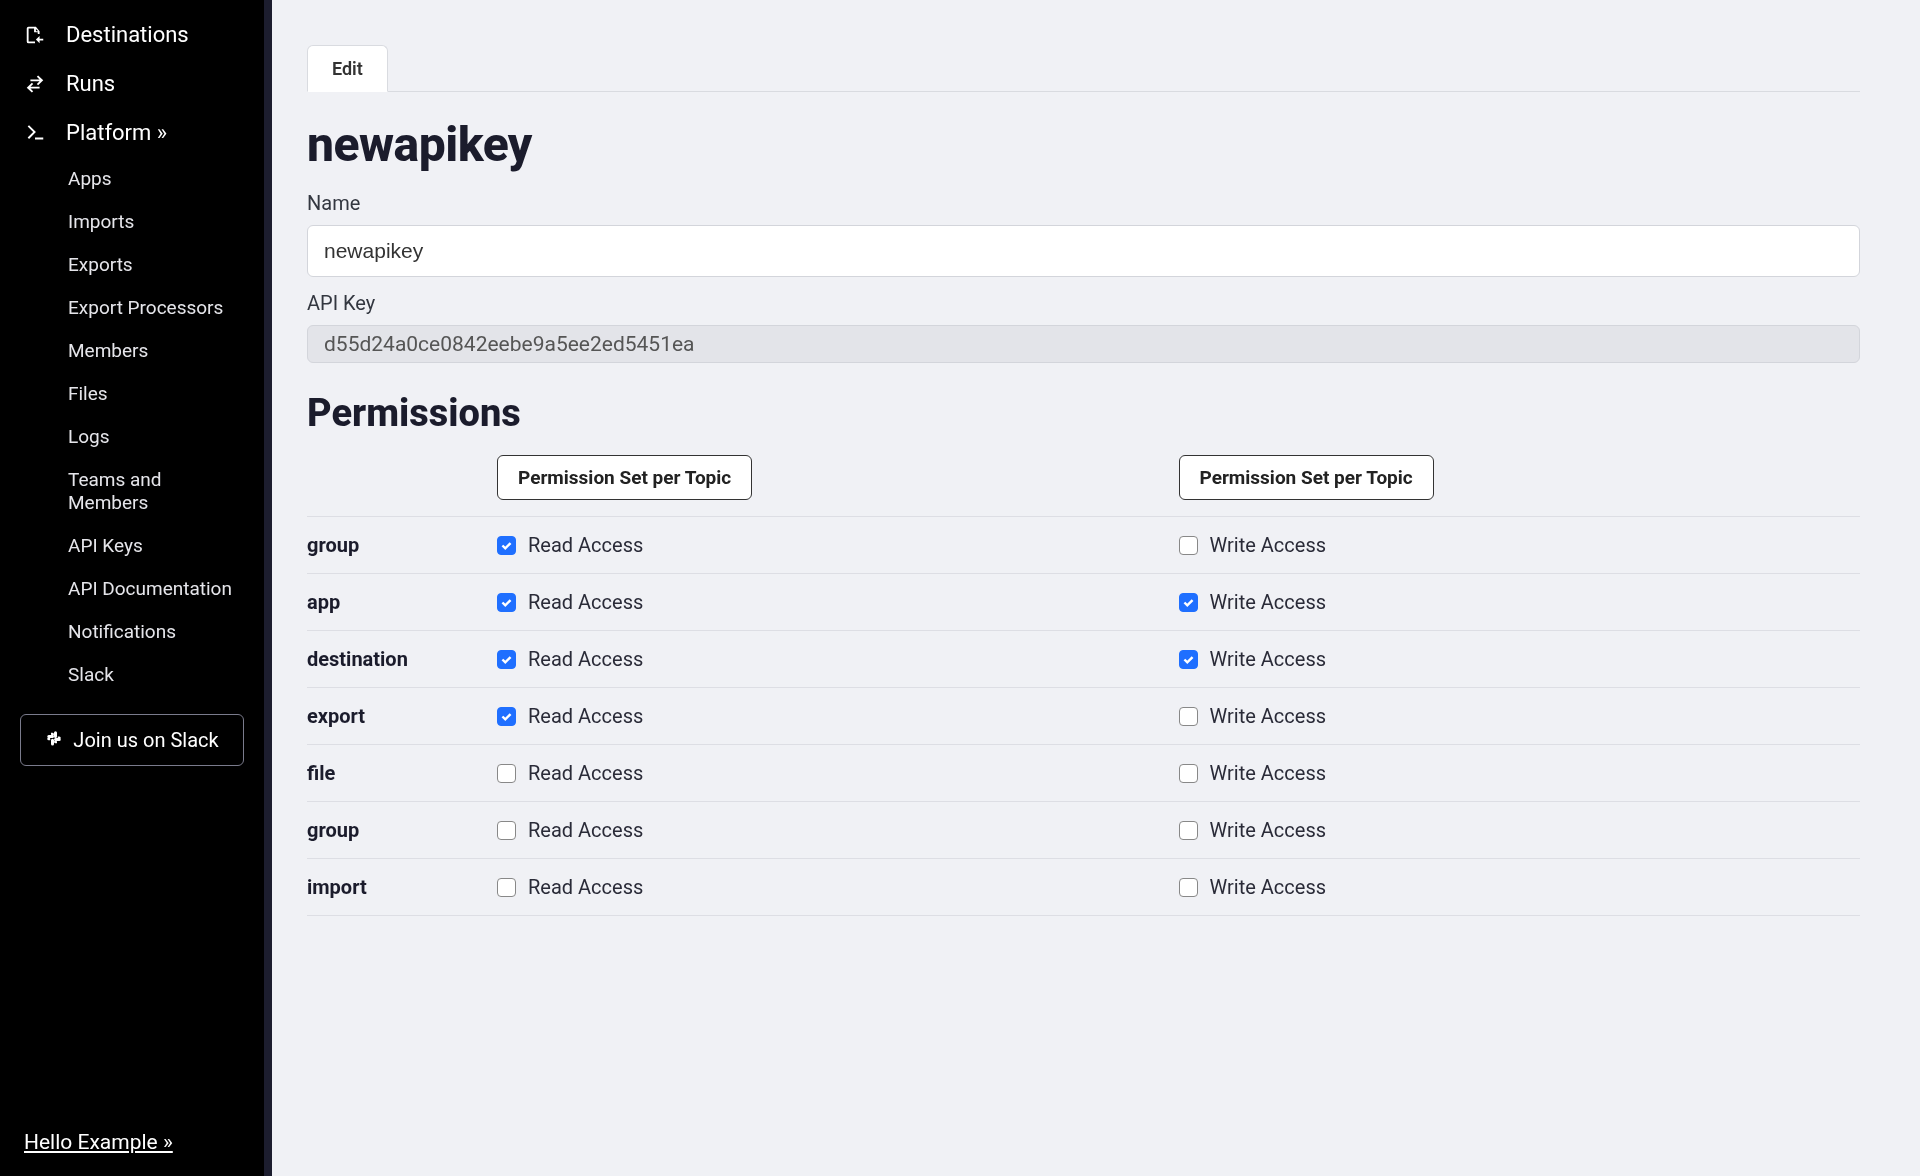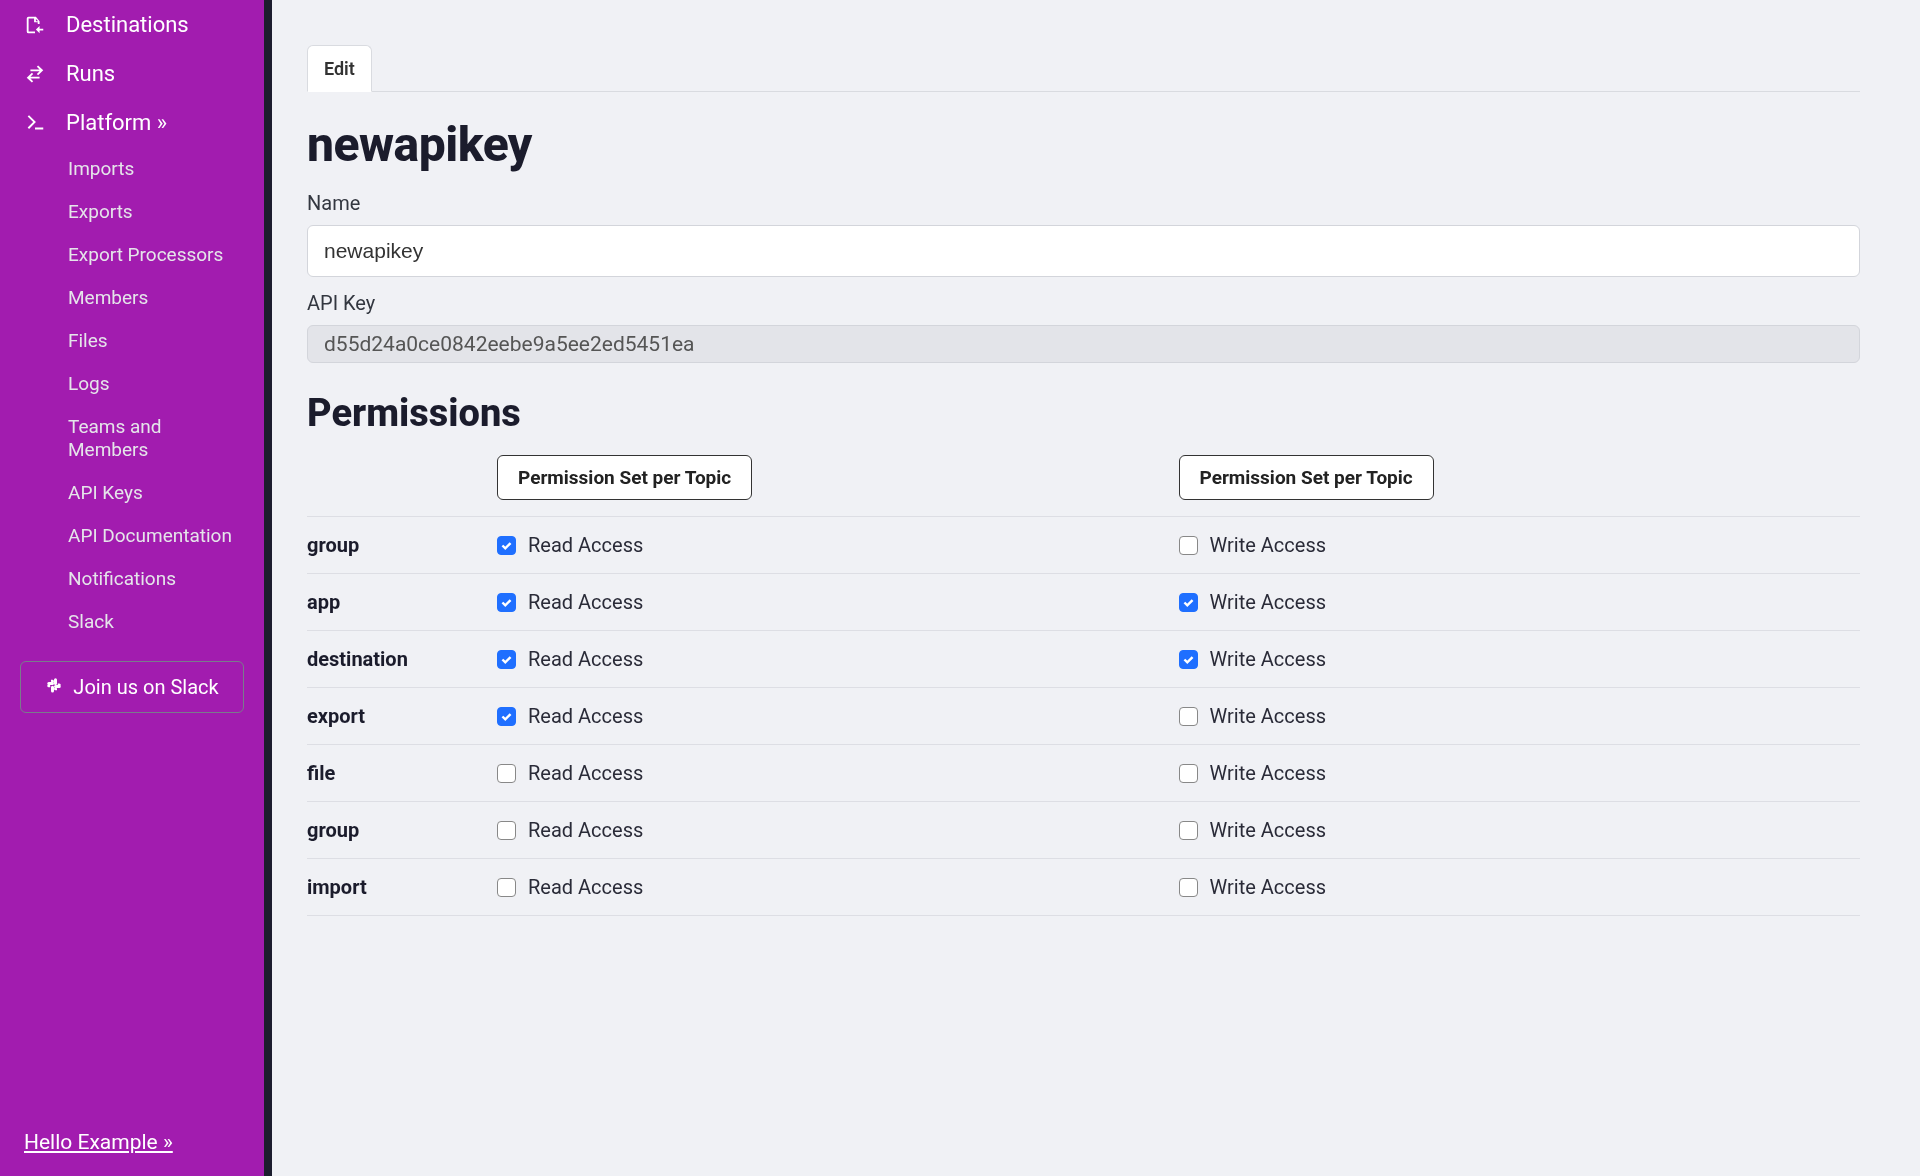--- a/index.html
+++ b/index.html
@@ -1,24 +1,25 @@
 <!DOCTYPE html>
 <html><head>
 <meta charset="utf-8">
 <style>
 * { box-sizing: border-box; margin: 0; padding: 0; }
 html, body { height: 100%; font-family: -apple-system, BlinkMacSystemFont, "Segoe UI", Roboto, Helvetica, Arial, sans-serif; }
 body { display: flex; background: #1a1a2e; overflow: hidden; }
 
 .sidebar {
   width: 272px;
-  background: #a21caf;
+  background: #000000;
   color: #fff;
   display: flex;
   flex-direction: column;
+  padding-top: 10px;
   border-right: 8px solid #1c1d2e;
   position: relative;
 }
 .sidebar-scroll { flex: 1; overflow-y: auto; }
 .sidebar-scroll::-webkit-scrollbar { width: 8px; }
 .sidebar-scroll::-webkit-scrollbar-track { background: #1c1d2e; }
 .sidebar-scroll::-webkit-scrollbar-thumb { background: #3a3b4f; border-radius: 4px; }
 
 .nav-main-item {
   display: flex;
@@ -81,21 +82,21 @@
 .tabs-row {
   border-bottom: 1px solid #d9dbe0;
   margin-top: 40px;
   display: flex;
 }
 .tab {
   background: #fff;
   border: 1px solid #d9dbe0;
   border-bottom: 1px solid #fff;
   border-radius: 6px 6px 0 0;
-  padding: 12px 16px;
+  padding: 12px 24px;
   font-size: 18px;
   font-weight: 600;
   color: #333;
   margin-bottom: -1px;
   cursor: pointer;
 }
 
 h1.title {
   font-size: 48px;
   font-weight: 800;
@@ -191,20 +192,21 @@
     </div>
     <div class="nav-main-item">
       <span class="icon">
         <svg viewBox="0 0 24 24">
             <path d="M4 5l6 6-6 6 1.5 1.5L13 11 5.5 3.5 4 5zm8 12h9v2h-9v-2z"></path>
           </svg>
       </span>
       <span>Platform »</span>
     </div>
 
+    <div class="nav-sub-item">Apps</div>
     <div class="nav-sub-item">Imports</div>
     <div class="nav-sub-item">Exports</div>
     <div class="nav-sub-item">Export Processors</div>
     <div class="nav-sub-item">Members</div>
     <div class="nav-sub-item">Files</div>
     <div class="nav-sub-item">Logs</div>
     <div class="nav-sub-item">Teams and Members</div>
     <div class="nav-sub-item">API Keys</div>
     <div class="nav-sub-item">API Documentation</div>
     <div class="nav-sub-item">Notifications</div>

